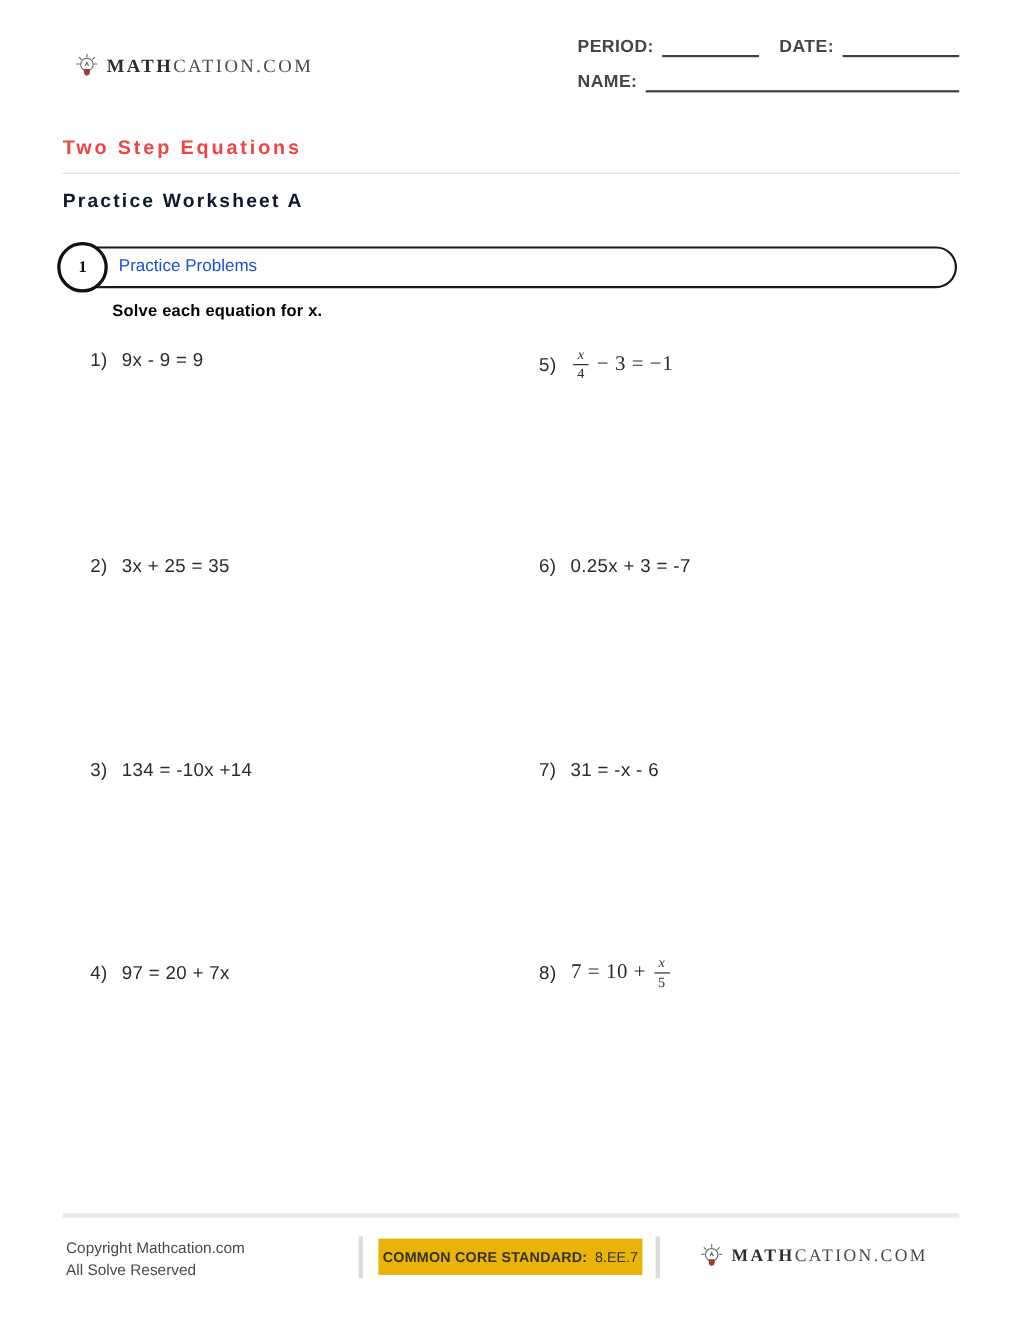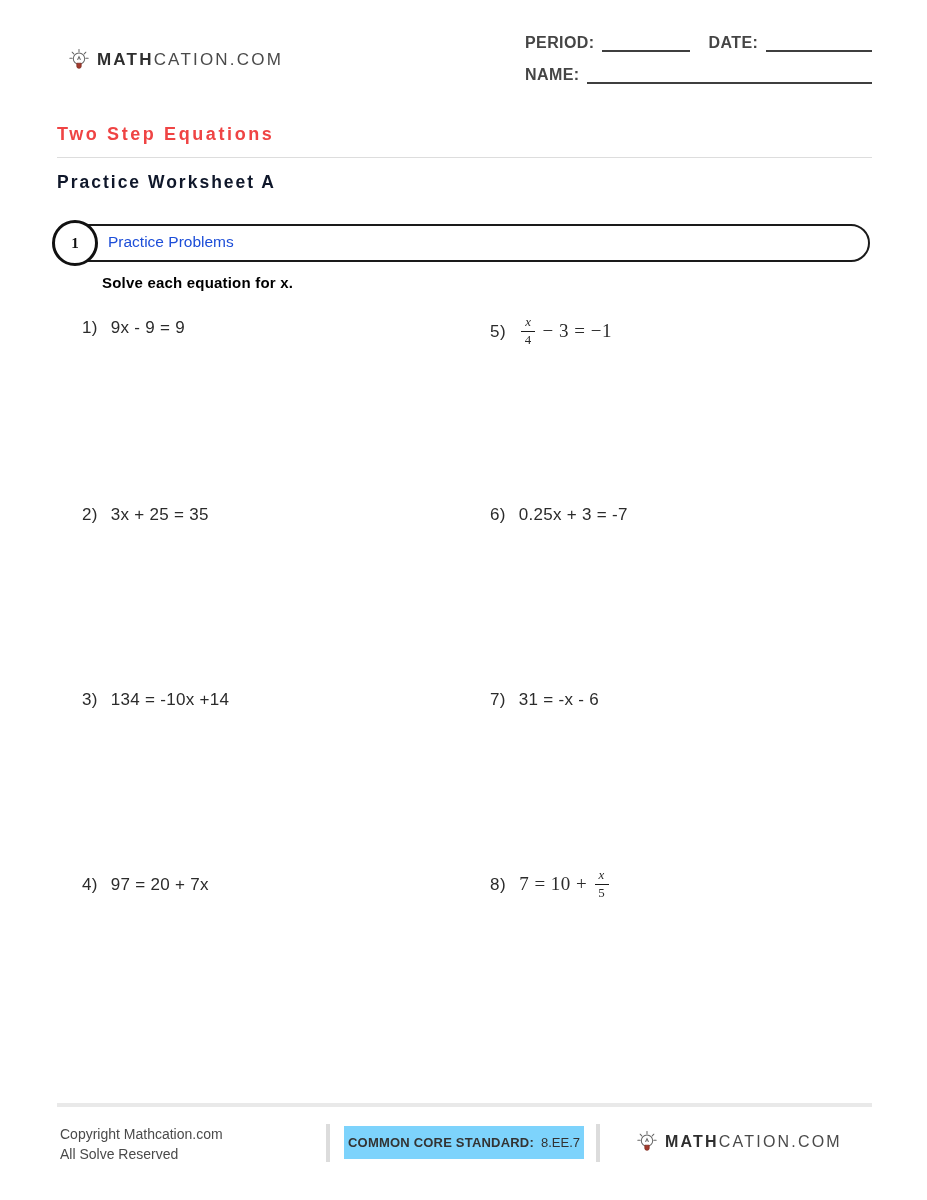--- a/index.html
+++ b/index.html
@@ -2,21 +2,21 @@
 <html><head>
 <meta charset="utf-8">
 <style>
   * { margin:0; padding:0; box-sizing:border-box; }
   html,body { background:#ffffff; }
   body { font-family:"Liberation Sans", sans-serif; color:#333; }
   .page { position:relative; width:927px; height:1200px; background:#fff; overflow:hidden; }
 
   
   .logo { display:flex; align-items:center; gap:7px; }
-  .logo .word { font-size:17px; letter-spacing:2.2px; color:#3b3b3b; white-space:nowrap; }
+  .logo .word { font-size:17px; letter-spacing:2.2px; color:#3b3b3b; white-space:nowrap;font-family:Liberation Serif, serif; }
   .logo .word b { font-weight:700; color:#2e2e2e; }
   .logo .word span { font-weight:300; color:#4a4a4a; }
   .logo.small .word { font-size:16px; }
 
   .header-logo { position:absolute; left:68px; top:48px; }
 
   
   .fields { position:absolute; left:525px; top:33px; width:347px; font-weight:700; color:#454545; font-size:16px; letter-spacing:0.4px; }
   .frow { display:flex; align-items:flex-end; margin-bottom:13px; }
   .flabel { white-space:nowrap; }
@@ -46,21 +46,21 @@
   .frac .ftop { display:block; border-bottom:1.3px solid #1a1a1a; padding:0 4px 1px; font-style:italic; }
   .frac .fbot { display:block; padding-top:1px; }
   .mathtxt { white-space:pre; }
 
   
   .footer-rule { position:absolute; left:57px; top:1103px; width:815px; height:4px; background:#e9e9e9; }
   .copyright { position:absolute; left:60px; top:1125px; font-size:14px; color:#4a4a4a; line-height:1.4; }
   .vbar { position:absolute; width:4px; height:38px; background:#dcdcdc; top:1124px; }
   .vbar.b1 { left:326px; }
   .vbar.b2 { left:596px; }
-  .cc-box { position:absolute; left:344px; top:1126px; width:240px; height:33px; background:#7dd3fc; display:flex; align-items:center; justify-content:center; gap:7px; font-size:13px; color:#333; }
+  .cc-box { position:absolute; left:344px; top:1126px; width:240px; height:33px; background:#eab308; display:flex; align-items:center; justify-content:center; gap:7px; font-size:13px; color:#333; }
   .cc-box .cc-label { font-weight:700; letter-spacing:0.2px; }
   .footer-logo { position:absolute; left:636px; top:1130px; }
 
   
   .bulb { width:22px; height:24px; flex:0 0 auto; }
 </style>
 </head>
 <body>
 
 <div class="page">

